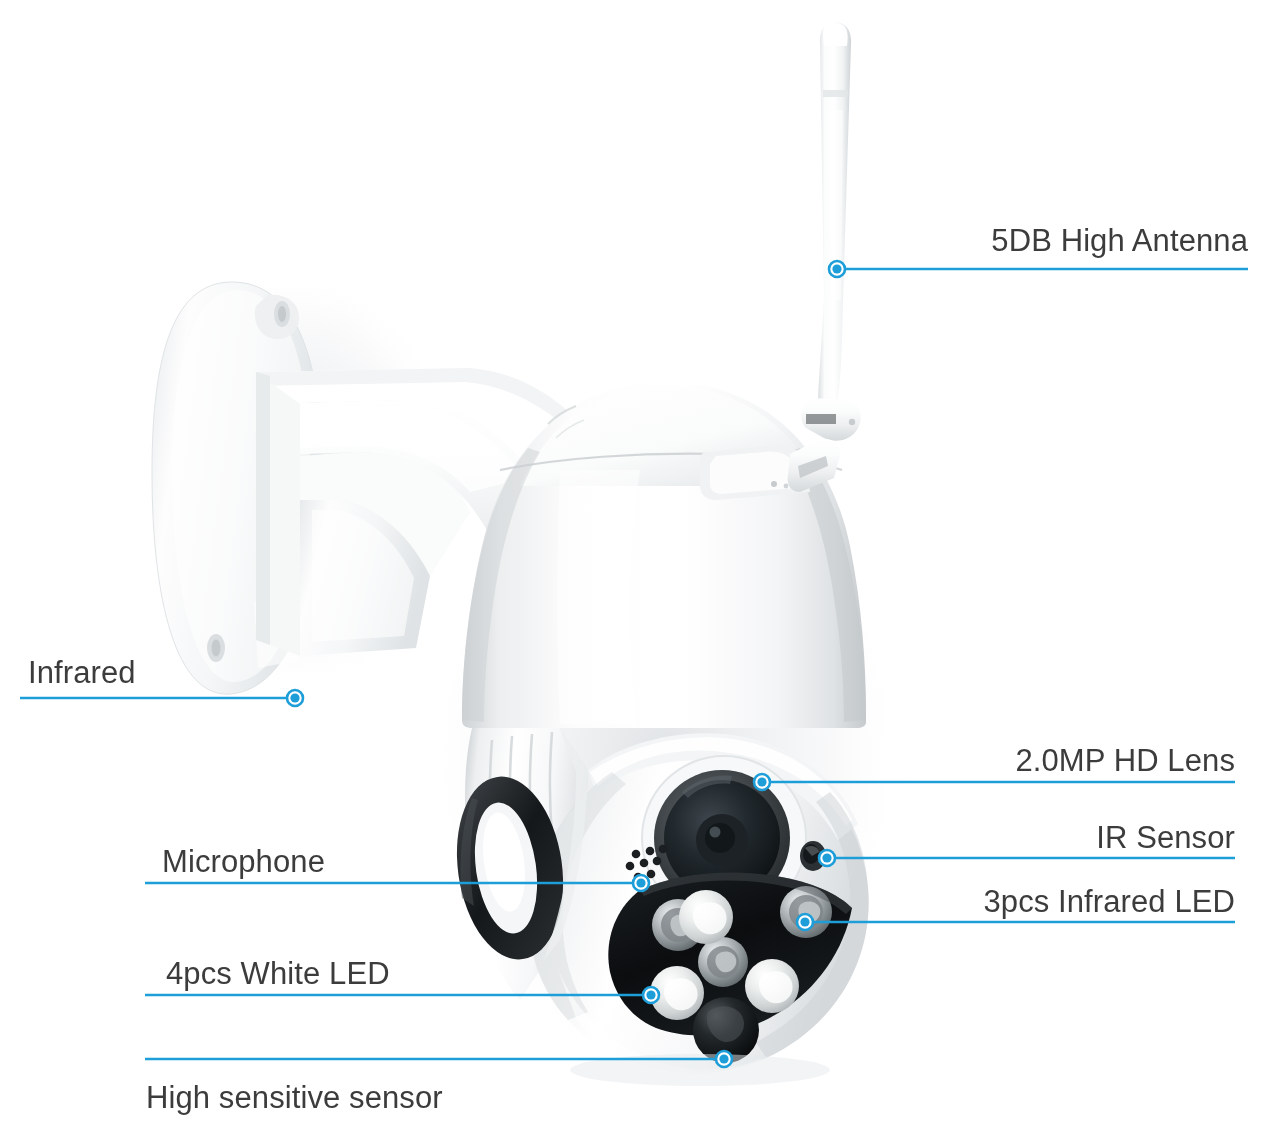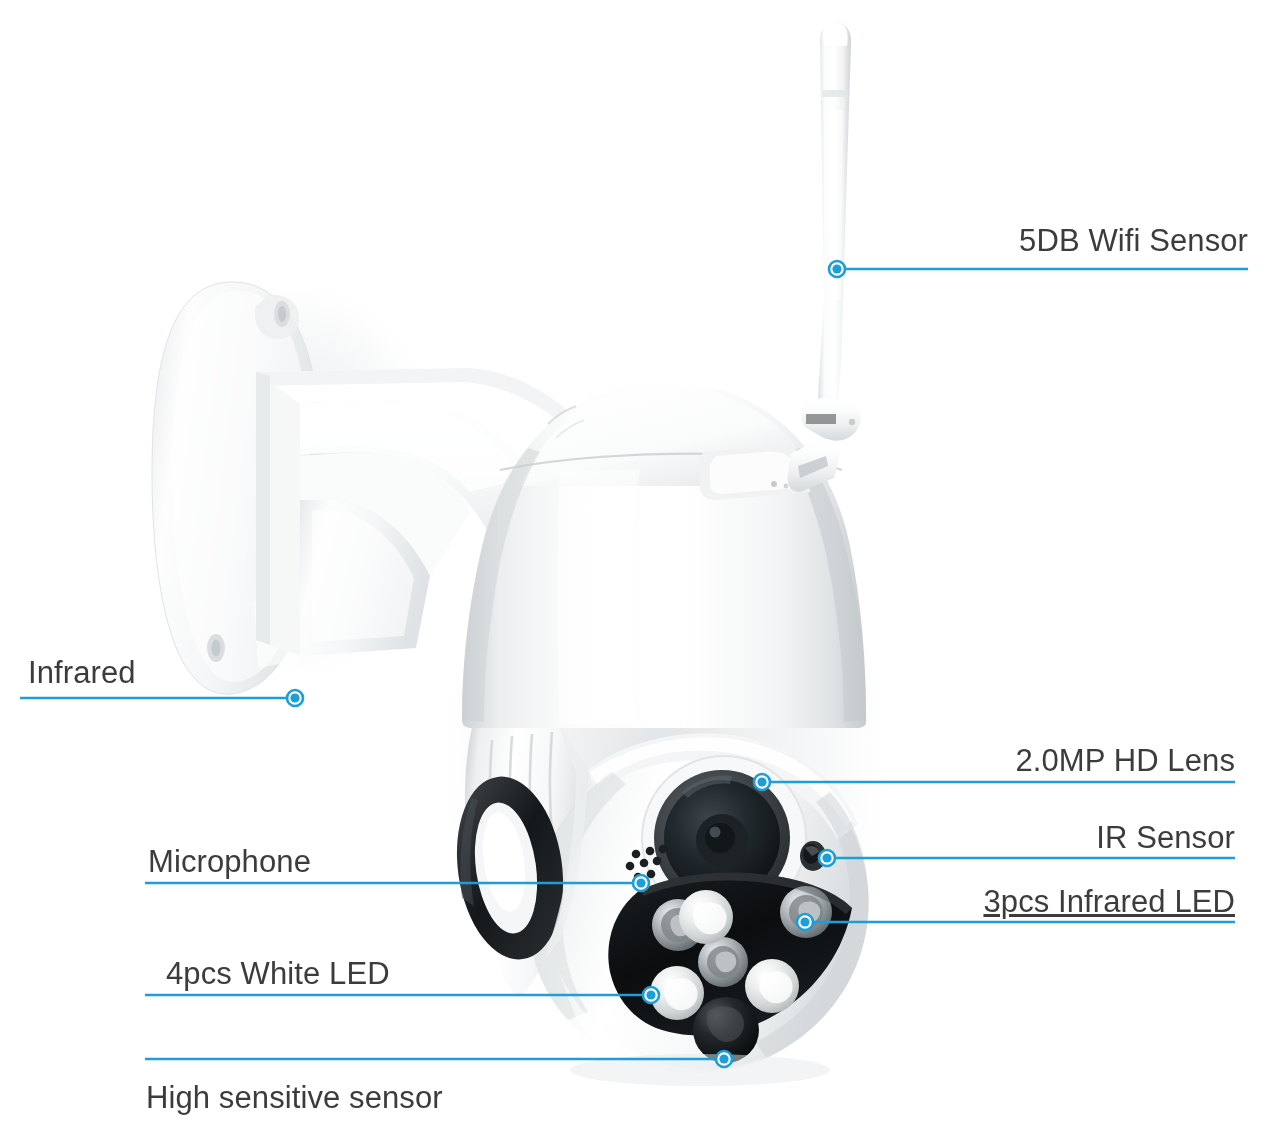--- a/index.html
+++ b/index.html
@@ -341,29 +341,29 @@
         <circle cx="641" cy="883" r="4.6" fill="#1d9ed9"></circle>
         <line x1="145" y1="995" x2="651" y2="995" stroke="#1d9ed9" stroke-width="2.6"></line>
         <circle cx="651" cy="995" r="8" fill="#ffffff" stroke="#1d9ed9" stroke-width="2.6"></circle>
         <circle cx="651" cy="995" r="4.6" fill="#1d9ed9"></circle>
         <line x1="145" y1="1059" x2="724" y2="1059" stroke="#1d9ed9" stroke-width="2.6"></line>
         <circle cx="724" cy="1059" r="8" fill="#ffffff" stroke="#1d9ed9" stroke-width="2.6"></circle>
         <circle cx="724" cy="1059" r="4.6" fill="#1d9ed9"></circle>
       </g>
   </svg>
 
-  <div class="callout-label right-align" style="right:32px; top:225px;">5DB Wifi Sensor</div>
+  <div class="callout-label right-align" style="right:32px; top:225px;">5DB High Antenna</div>
 
   <div class="callout-label right-align" style="right:45px; top:745px;">2.0MP HD Lens</div>
 
   <div class="callout-label right-align" style="right:45px; top:822px;">IR Sensor</div>
 
-  <div class="callout-label right-align" style="right:45px; top:886px;text-decoration:underline;">3pcs Infrared LED</div>
+  <div class="callout-label right-align" style="right:45px; top:886px;">3pcs Infrared LED</div>
 
   <div class="callout-label" style="left:28px; top:657px;">Infrared</div>
 
-  <div class="callout-label" style="left:148px; top:846px;text-align:right;">Microphone</div>
+  <div class="callout-label" style="left:162px; top:846px;text-align:right;">Microphone</div>
 
   <div class="callout-label" style="left:146px; top:958px;margin-left:20px;">4pcs White LED</div>
 
   <div class="callout-label" style="left:146px; top:1082px;">High sensitive sensor</div>
 
 </div>
 
 </body></html>

